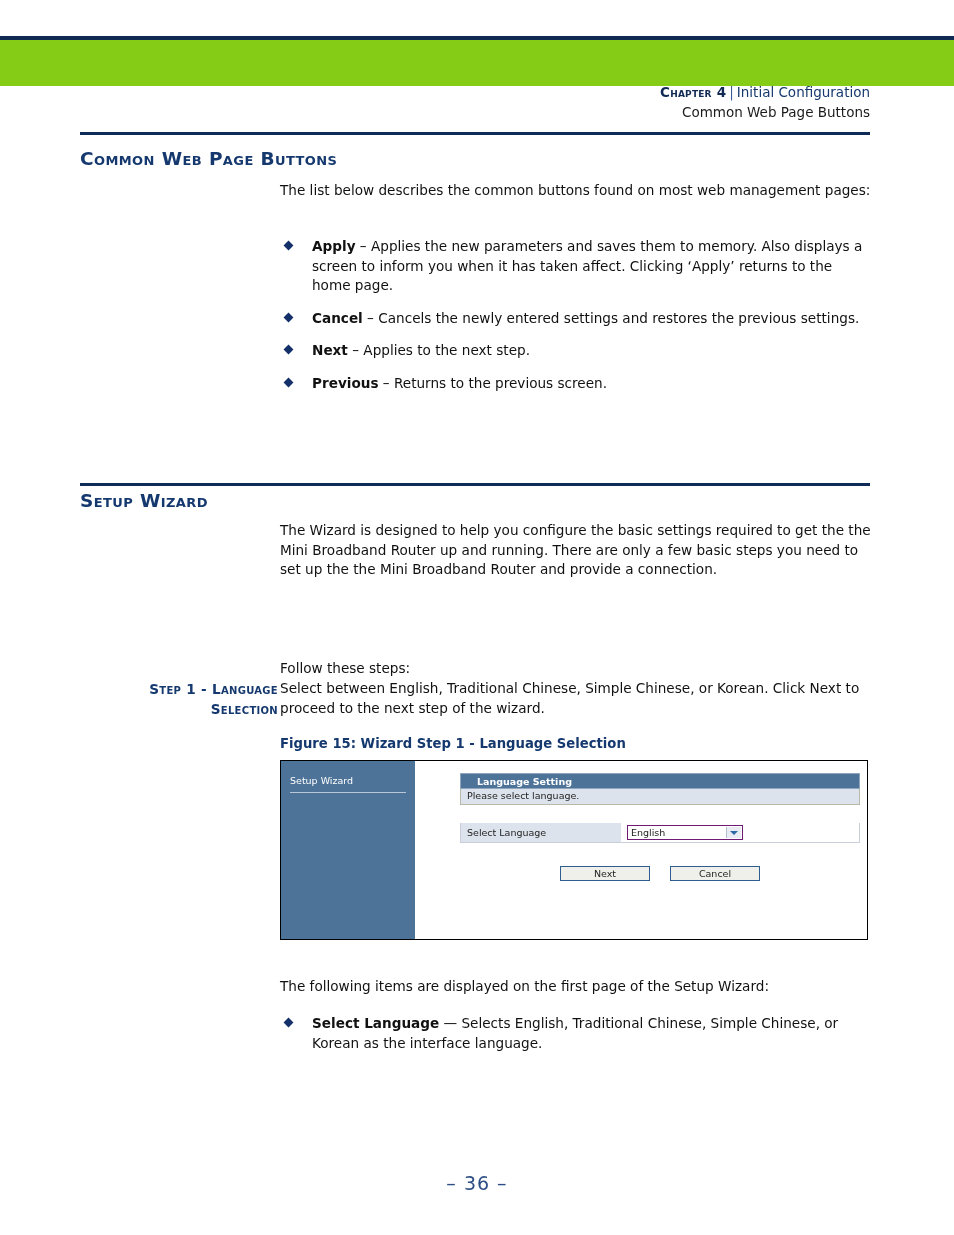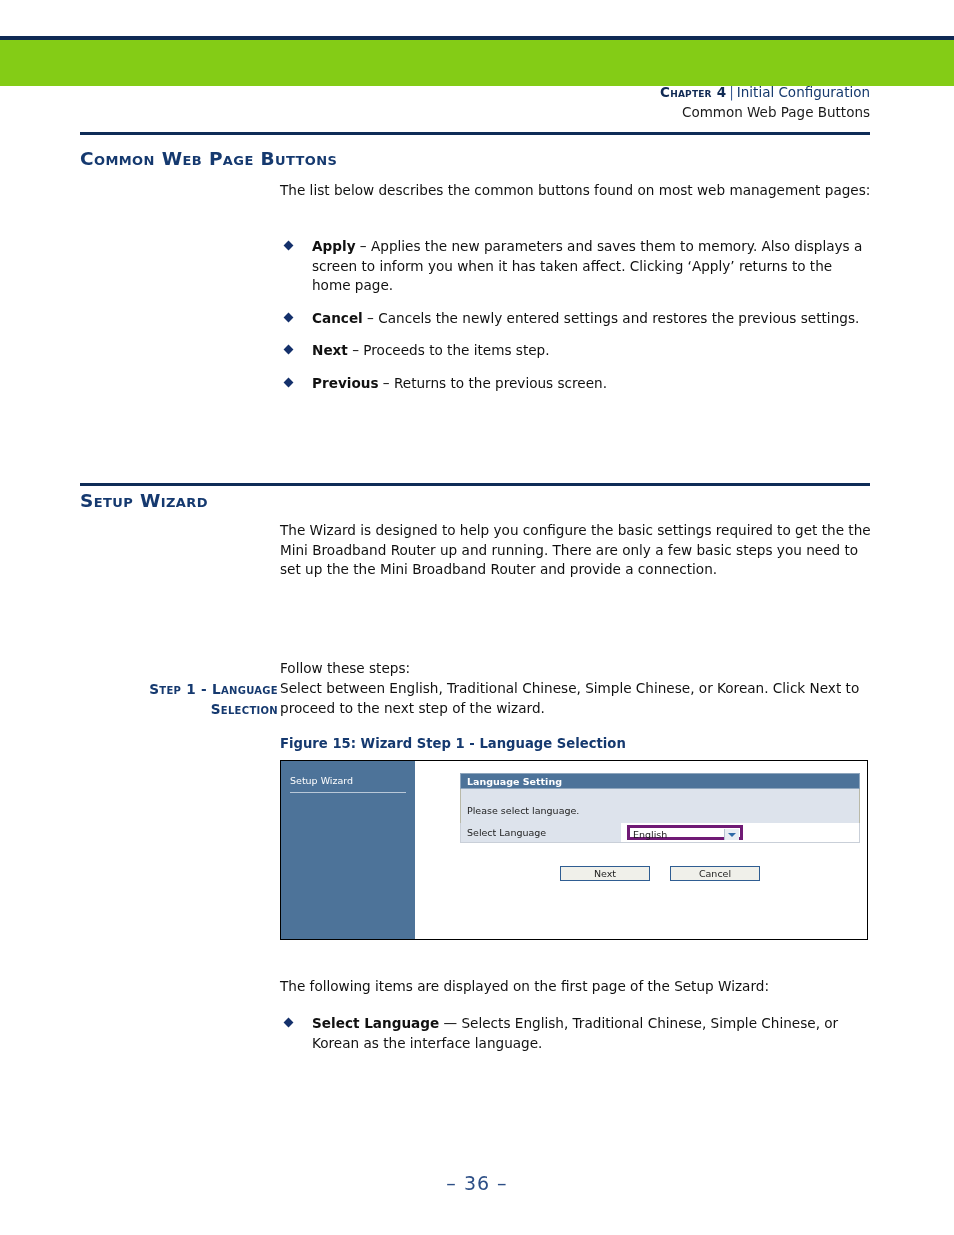--- a/index.html
+++ b/index.html
@@ -164,33 +164,33 @@
   .panel {
     position: absolute;
     left: 45px;
     width: 400px;
   }
   .panel-head {
     background: #4d7399;
     color: #ffffff;
     font-size: 9.5px;
     font-weight: bold;
-    padding: 3px 6px;
+    padding: 3px 16px;
     border: 1px solid #8fa6bd;
     box-sizing: border-box;
     height: 16px;
     line-height: 10px;
   }
   .panel-note {
     background: #dde3ec;
     border: 1px solid #b9b9a8;
     border-top: none;
     font-size: 9.5px;
     color: #232323;
-    padding: 17px 6px;
+    padding: 2px 6px;
     box-sizing: border-box;
     height: 16px;
     line-height: 10px;
   }
   .field-row {
     display: flex;
     border: 1px solid #c9cfd8;
     border-top: none;
     box-sizing: border-box;
     height: 20px;
@@ -208,21 +208,21 @@
   .field-ctrl {
     flex: 1;
     padding: 2px 0 0 6px;
     box-sizing: border-box;
   }
   .select-box {
     position: relative;
     display: inline-block;
     width: 116px;
     height: 15px;
-    border: 3px solid #701a75;
+    border: 1px solid #701a75;
     background: #ffffff;
     box-sizing: border-box;
   }
   .select-val {
     position: absolute;
     left: 3px; top: 2px;
     font-size: 9.5px;
     color: #1d1d1d;
     line-height: 10px;
   }
@@ -298,21 +298,21 @@
     <div class="bullet">
       <span class="diamond"></span>
       <span class="bterm">Apply</span><span> – </span><span>Applies the new parameters and saves them to memory. Also displays a screen to inform you when it has taken affect. Clicking ‘Apply’ returns to the home page.</span>
     </div>
     <div class="bullet">
       <span class="diamond"></span>
       <span class="bterm">Cancel</span><span> – </span><span>Cancels the newly entered settings and restores the previous settings.</span>
     </div>
     <div class="bullet">
       <span class="diamond"></span>
-      <span class="bterm">Next</span><span> – </span><span>Proceeds to the items step.</span>
+      <span class="bterm">Next</span><span> – </span><span>Applies to the next step.</span>
     </div>
     <div class="bullet">
       <span class="diamond"></span>
       <span class="bterm">Previous</span><span> – </span><span>Returns to the previous screen.</span>
     </div>
   </div>
 
   <div class="sec-rule" style="top:483px;"></div>
   <div class="sec-title" style="top:490px;">Setup Wizard</div>
 

